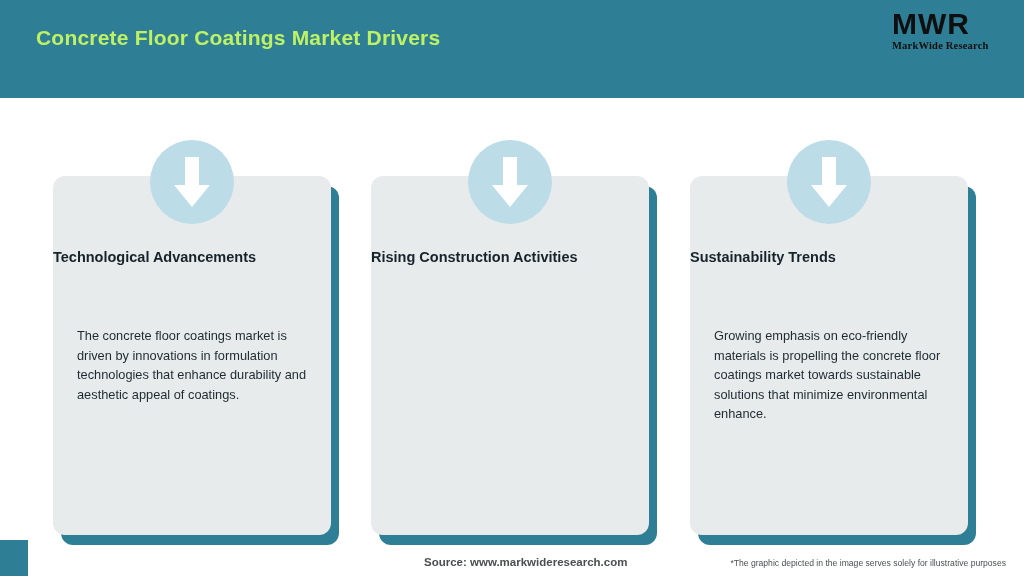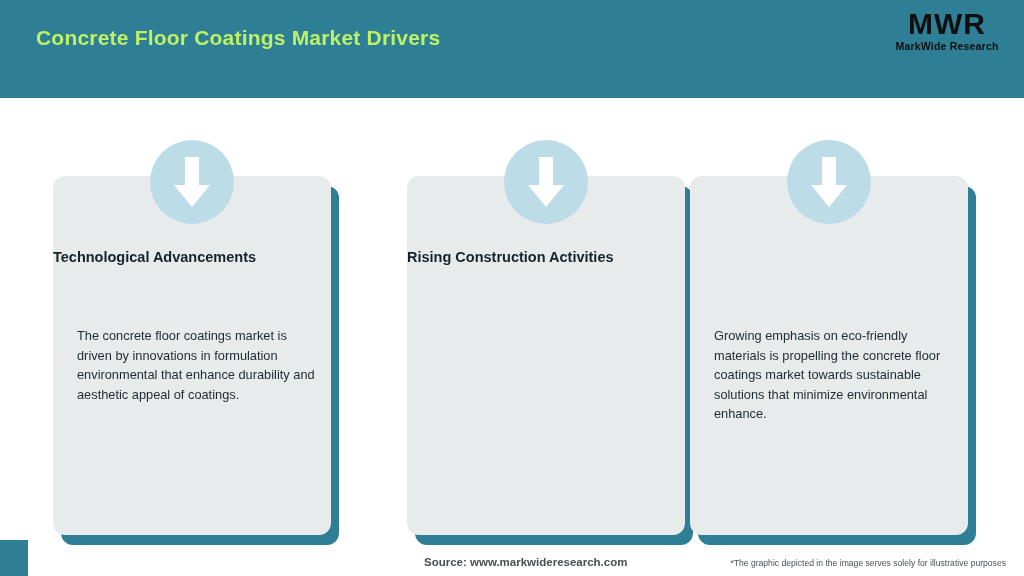--- a/index.html
+++ b/index.html
@@ -38,29 +38,30 @@
     right: 22px;
     top: 8px;
     width: 110px;
     height: 60px;
     color: #0f0f0f;
   }
   .logo-mark {
     font-size: 30px;
     font-weight: bold;
     letter-spacing: 1px;
-    text-align: center;
+    text-align: left;
     line-height: 32px;
   }
   .logo-name {
     font-size: 10.5px;
     font-weight: bold;
-    text-align: center;
+    text-align: left;
     line-height: 12px;
     letter-spacing: 0.2px;
+    font-family: Liberation Serif, serif;
   }
   .logo-tag {
     font-size: 7px;
     text-align: center;
     line-height: 10px;
     color: #2e7f95;
     letter-spacing: 0.3px;
   }
 
   
@@ -82,21 +83,21 @@
   .card-body {
     position: absolute;
     left: 0;
     top: 0;
     width: 278px;
     height: 359px;
     background: #e8ebec;
     border-radius: 12px;
   }
   .card-1 { left: 53px; }
-  .card-2 { left: 371px; margin-left: 36px; }
+  .card-2 { left: 371px; }
   .card-3 { left: 690px; }
 
   .icon-circle {
     position: absolute;
     top: -36px;
     left: 97px;
     width: 84px;
     height: 84px;
     border-radius: 50%;
     background: #bcdce8;
@@ -162,21 +163,21 @@
     <div class="logo-mark">MWR</div>
     <div class="logo-name">MarkWide Research</div>
     <div class="logo-tag">Inspiring Growth</div>
   </div>
 </div>
 
 <div class="card card-1">
   <div class="card-shadow"></div>
   <div class="card-body"></div>
   <div class="card-title">Technological Advancements</div>
-  <div class="card-text">The concrete floor coatings market is driven by innovations in formulation environmental that enhance durability and aesthetic appeal of coatings.</div>
+  <div class="card-text">The concrete floor coatings market is driven by innovations in formulation technologies that enhance durability and aesthetic appeal of coatings.</div>
   <div class="icon-circle">
     <svg class="arrow-svg" width="36" height="50" viewBox="0 0 36 50">
       <polygon points="11,0 25,0 25,28 36,28 18,50 0,28 11,28" fill="#ffffff"></polygon>
     </svg>
   </div>
 </div>
 
 <div class="card card-2">
   <div class="card-shadow"></div>
   <div class="card-body"></div>
@@ -184,20 +185,21 @@
   <div class="icon-circle">
     <svg class="arrow-svg" width="36" height="50" viewBox="0 0 36 50">
       <polygon points="11,0 25,0 25,28 36,28 18,50 0,28 11,28" fill="#ffffff"></polygon>
     </svg>
   </div>
 </div>
 
 <div class="card card-3">
   <div class="card-shadow"></div>
   <div class="card-body"></div>
+  <div class="card-title">Sustainability Trends</div>
   <div class="card-text">Growing emphasis on eco-friendly materials is propelling the concrete floor coatings market towards sustainable solutions that minimize environmental enhance.</div>
   <div class="icon-circle">
     <svg class="arrow-svg" width="36" height="50" viewBox="0 0 36 50">
       <polygon points="11,0 25,0 25,28 36,28 18,50 0,28 11,28" fill="#ffffff"></polygon>
     </svg>
   </div>
 </div>
 
 <div class="footer-bar"></div>
 <div class="footer-source">Source: www.markwideresearch.com</div>

